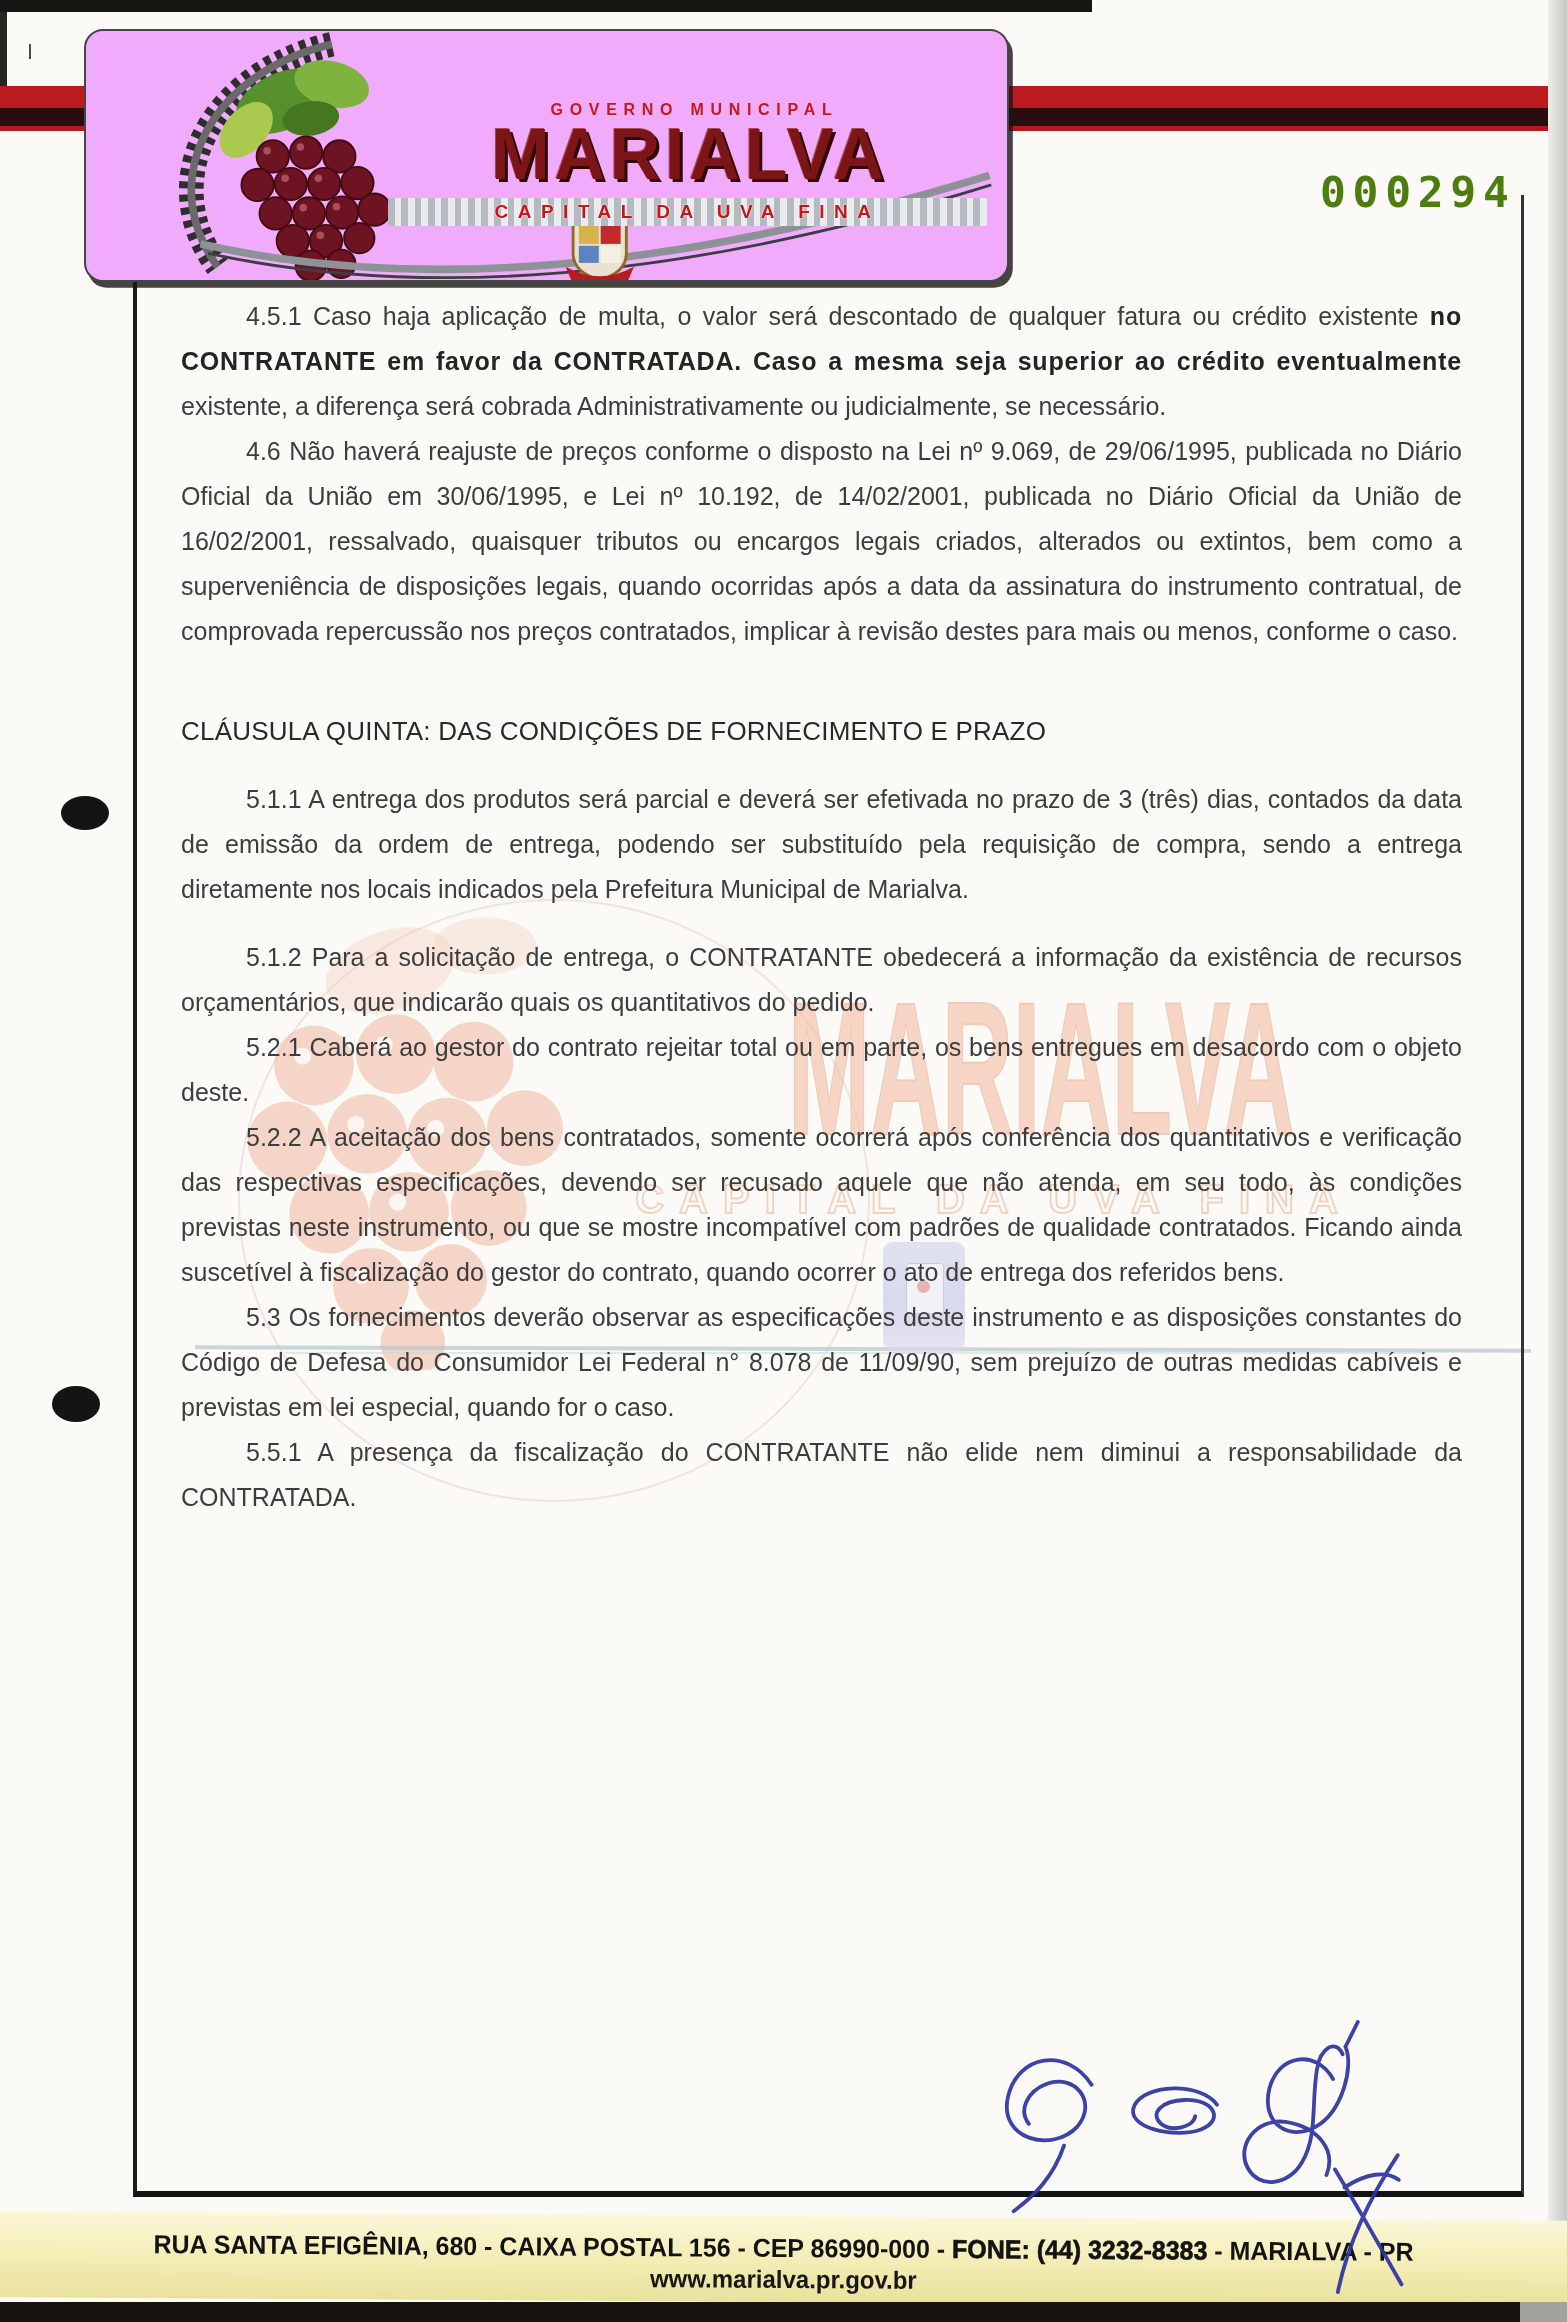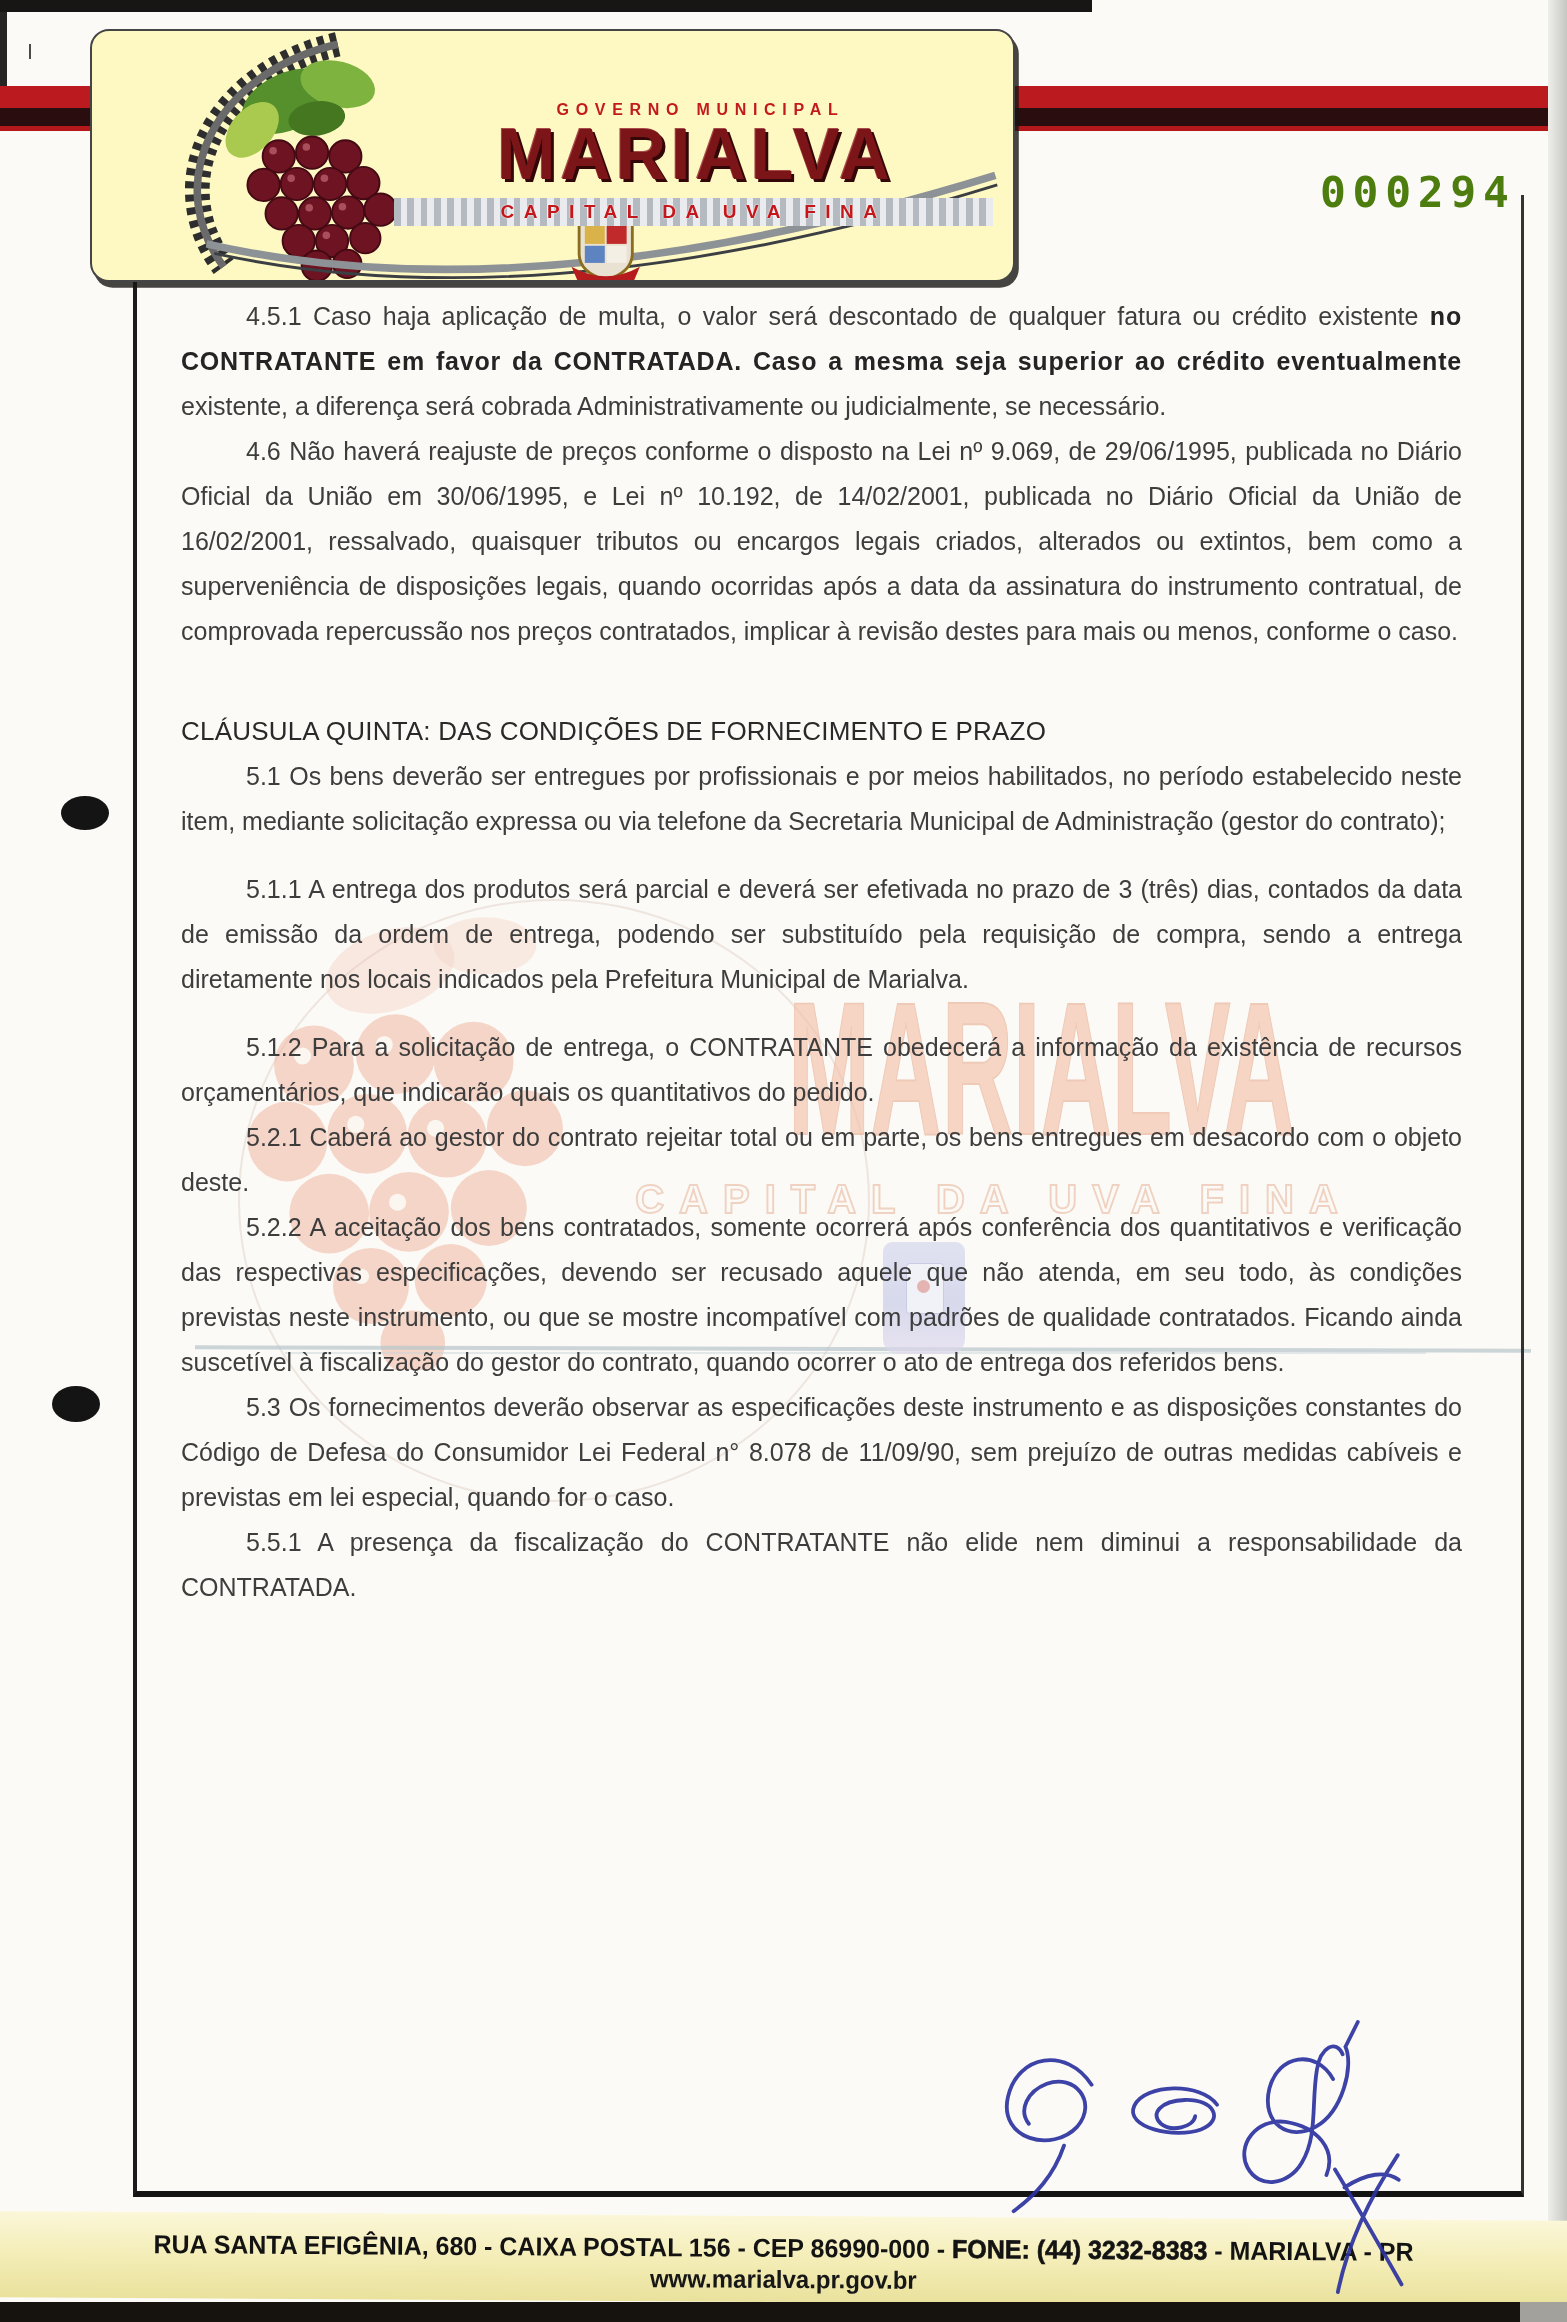--- a/index.html
+++ b/index.html
@@ -20,22 +20,22 @@
   .hole-punch.dot-2{left:52px;top:1386px;width:48px;height:36px;}
 
   
   .band{position:absolute;left:0;width:100%;z-index:2;}
   .band-red{top:86px;height:23px;background:#bb1b1e;}
   .band-dark{top:108px;height:18px;background:#2a0d0e;}
   .band-thin{top:126px;height:4.8px;background:#b5181b;}
 
   
   .logo-box{
-    position:absolute;left:90px;top:28.5px;width:921px;height:249px;
-    background:#fef9c3;border:2.9px solid #454545;border-radius:19px;
+    position:absolute;left:84px;top:28.5px;width:921px;height:249px;
+    background:#f0abfc;border:2.9px solid #454545;border-radius:19px;
     box-shadow:3.8px 5.7px 0 rgba(25,22,20,.8);z-index:3;overflow:hidden;
   }
   .logo-art{position:absolute;left:0;top:0;}
   .logo-top-label{
     position:absolute;left:323px;top:70px;width:571px;text-align:center;
     font-size:16px;font-weight:700;letter-spacing:6.7px;color:#c21b1e;white-space:nowrap;
   }
   .logo-name{
     position:absolute;left:295px;top:88px;width:618px;text-align:center;
     font-size:70px;line-height:68px;font-weight:700;letter-spacing:4.8px;color:#7c1517;
@@ -241,21 +241,20 @@
       <div class="wm-emblem-core"></div>
       <div class="wm-emblem-dot"></div>
     </div>
   </div>
 
   <div class="content-box">
     <div>
         <div class="doc-paragraph"><span class="seg seg-bold">4.5.1 </span><span class="seg">Caso haja aplicação de multa, o valor será descontado de qualquer fatura ou crédito existente </span><span class="seg seg-bold seg-heavy">no CONTRATANTE em favor da CONTRATADA. Caso a mesma seja superior ao crédito eventualmente </span><span class="seg">existente, a diferença será cobrada Administrativamente ou judicialmente, se necessário.</span></div>
         <div class="doc-paragraph"><span class="seg seg-bold">4.6 </span><span class="seg">Não haverá reajuste de preços conforme o disposto na Lei nº 9.069, de 29/06/1995, publicada no Diário Oficial da União em 30/06/1995, e Lei nº 10.192, de 14/02/2001, publicada no Diário Oficial da União de 16/02/2001, ressalvado, quaisquer tributos ou encargos legais criados, alterados ou extintos, bem como a superveniência de disposições legais, quando ocorridas após a data da assinatura do instrumento contratual, de comprovada repercussão nos preços contratados, implicar à revisão destes para mais ou menos, conforme o caso.</span></div>
         <div class="doc-heading">CLÁUSULA QUINTA: DAS CONDIÇÕES DE FORNECIMENTO E PRAZO</div>
-        <div class="doc-paragraph"><span class="seg seg-bold">5.1 </span><span class="seg">Os bens deverão ser entregues por profissionais e por meios habilitados, no período estabelecido neste item, mediante solicitação expressa ou via telefone da Secretaria Municipal de Administração (gestor do contrato);</span></div>
         <div class="doc-paragraph sp-sub"><span class="seg seg-bold">5.1.1 </span><span class="seg">A entrega dos produtos será parcial e deverá ser efetivada no prazo de 3 (três) dias, contados da data de emissão da ordem de entrega, podendo ser substituído pela requisição de compra, sendo a entrega diretamente nos locais indicados pela Prefeitura Municipal de Marialva.</span></div>
         <div class="doc-paragraph sp-sub"><span class="seg seg-bold">5.1.2 </span><span class="seg">Para a solicitação de entrega, o CONTRATANTE obedecerá a informação da existência de recursos orçamentários, que indicarão quais os quantitativos do pedido.</span></div>
         <div class="doc-paragraph"><span class="seg seg-bold">5.2.1 </span><span class="seg">Caberá ao gestor do contrato rejeitar total ou em parte, os bens entregues em desacordo com o objeto deste.</span></div>
         <div class="doc-paragraph"><span class="seg seg-bold">5.2.2 </span><span class="seg">A aceitação dos bens contratados, somente ocorrerá após conferência dos quantitativos e verificação das respectivas especificações, devendo ser recusado aquele que não atenda, em seu todo, às condições previstas neste instrumento, ou que se mostre incompatível com padrões de qualidade contratados. Ficando ainda suscetível à fiscalização do gestor do contrato, quando ocorrer o ato de entrega dos referidos bens.</span></div>
         <div class="doc-paragraph"><span class="seg seg-bold">5.3 </span><span class="seg">Os fornecimentos deverão observar as especificações deste instrumento e as disposições constantes do Código de Defesa do Consumidor Lei Federal n° 8.078 de 11/09/90, sem prejuízo de outras medidas cabíveis e previstas em lei especial, quando for o caso.</span></div>
         <div class="doc-paragraph"><span class="seg seg-bold">5.5.1 </span><span class="seg">A presença da fiscalização do CONTRATANTE não elide nem diminui a responsabilidade da CONTRATADA.</span></div>
       </div>
   </div>
 
   <div class="hole-punch dot-1"></div>

